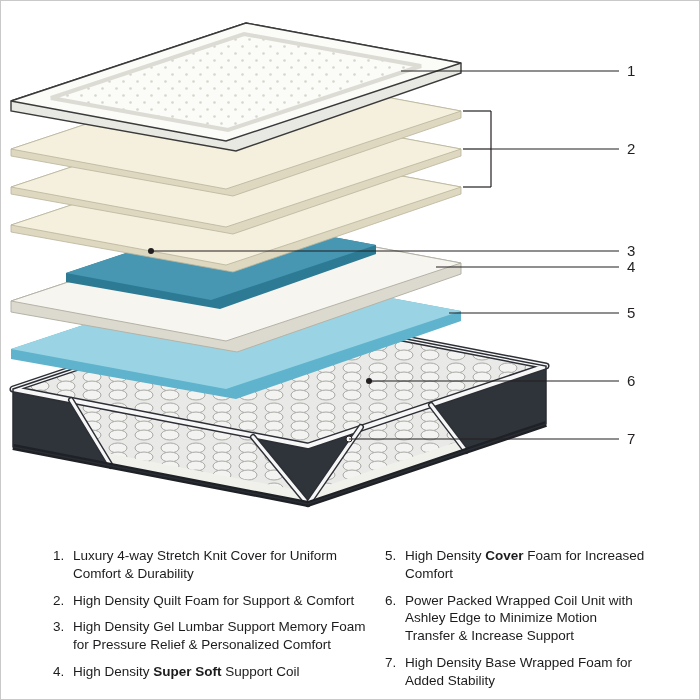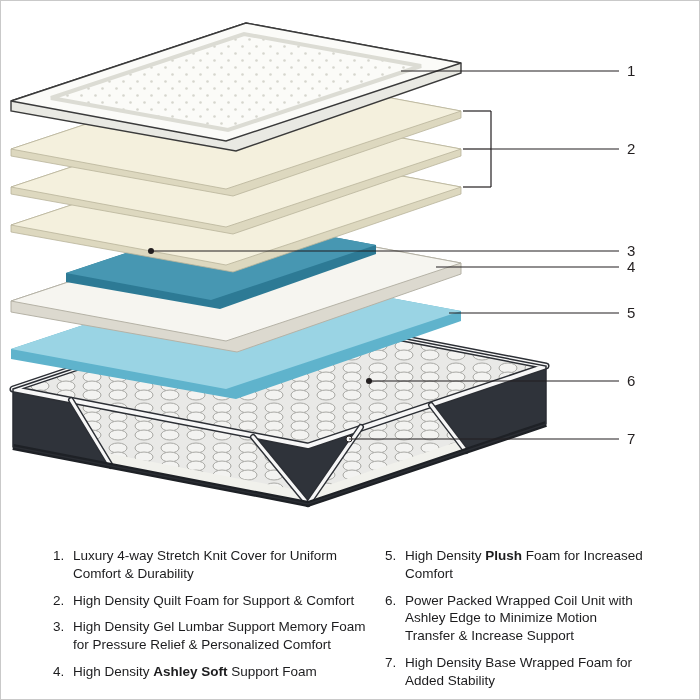--- a/index.html
+++ b/index.html
@@ -168,27 +168,27 @@
         <div class="legend-item">
           <span class="legend-num">2.</span>
           <span class="legend-text"><span>High Density Quilt Foam for Support &amp; Comfort</span></span>
         </div>
         <div class="legend-item">
           <span class="legend-num">3.</span>
           <span class="legend-text"><span>High Density Gel Lumbar Support Memory Foam for Pressure Relief &amp; Personalized Comfort</span></span>
         </div>
         <div class="legend-item">
           <span class="legend-num">4.</span>
-          <span class="legend-text"><span>High Density </span><b>Ashley Soft</b><span> Support Foam</span></span>
+          <span class="legend-text"><span>High Density </span><b>Super Soft</b><span> Support Coil</span></span>
         </div>
       </div>
     <div class="legend-col-2">
         <div class="legend-item">
           <span class="legend-num">5.</span>
-          <span class="legend-text"><span>High Density </span><b>Plush</b><span> Foam for Increased Comfort</span></span>
+          <span class="legend-text"><span>High Density </span><b>Cover</b><span> Foam for Increased Comfort</span></span>
         </div>
         <div class="legend-item">
           <span class="legend-num">6.</span>
           <span class="legend-text"><span>Power Packed Wrapped Coil Unit with Ashley Edge to Minimize Motion Transfer &amp; Increase Support</span></span>
         </div>
         <div class="legend-item">
           <span class="legend-num">7.</span>
           <span class="legend-text"><span>High Density Base Wrapped Foam for Added Stability</span></span>
         </div>
       </div>

